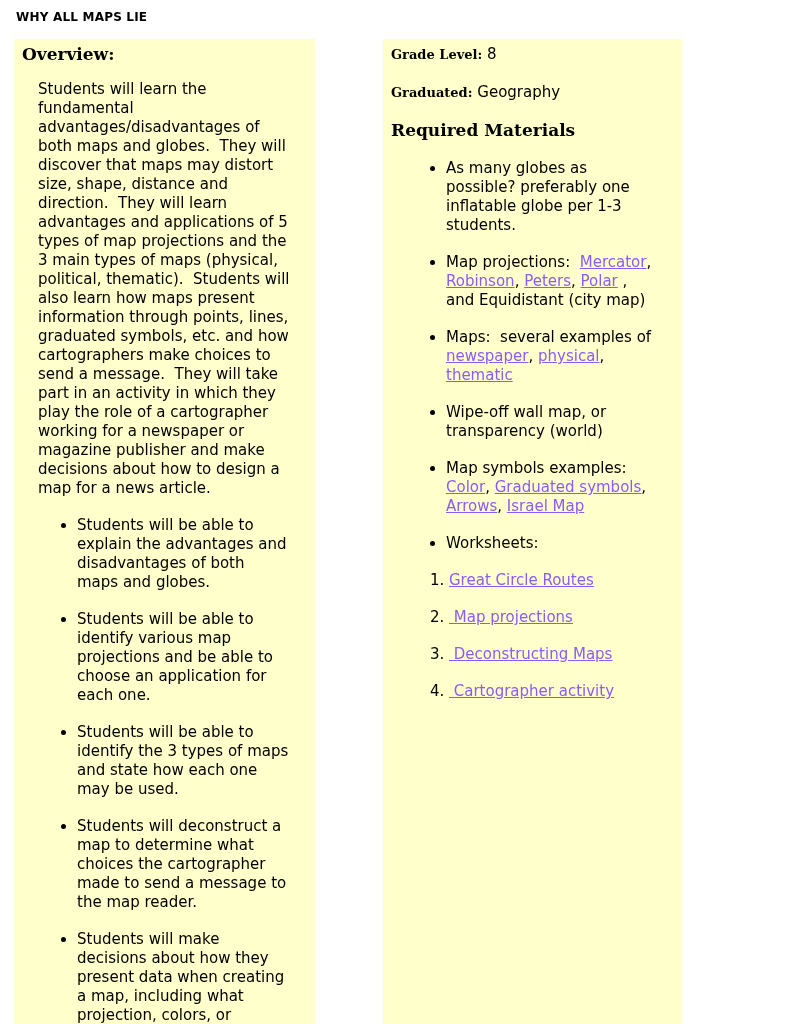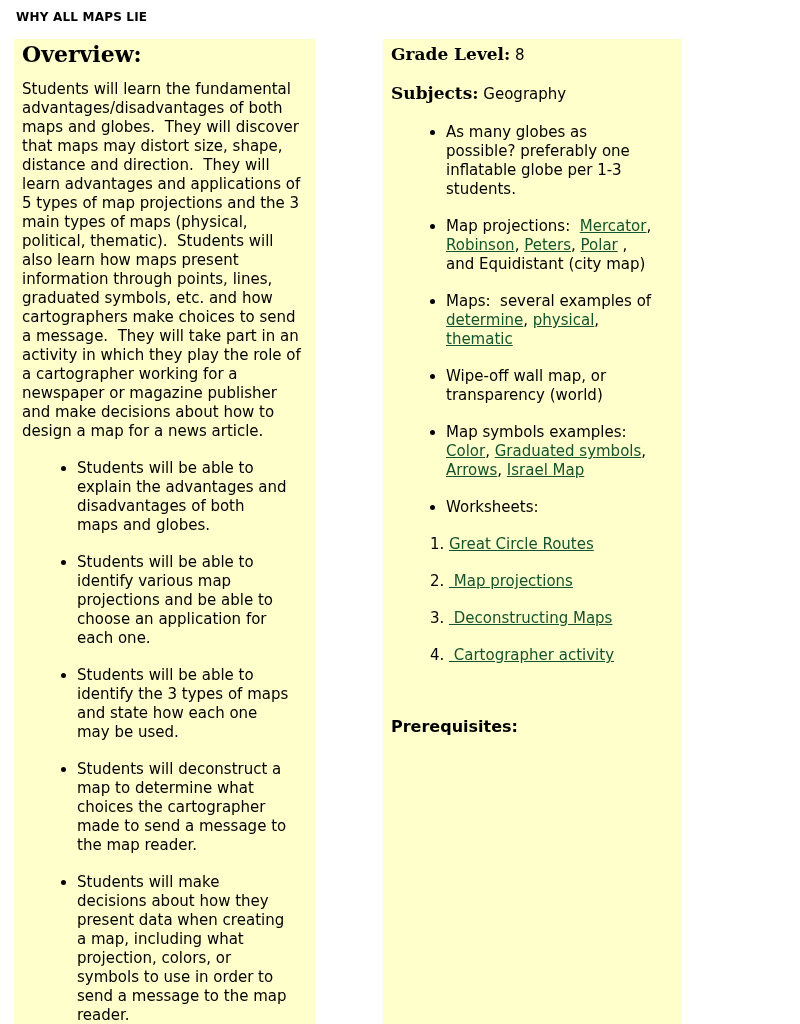--- a/index.html
+++ b/index.html
@@ -16,34 +16,34 @@
   .cols { display: flex; align-items: stretch; margin-top: 13px; height: 985px; }
   .box {
     background: #ffffcc; box-sizing: border-box;
     padding: 4px 8px; overflow: hidden;
   }
   .box.left  { width: 301px; margin-left: 14px; flex: none; }
   .colgap    { width: 68px; flex: none; }
   .box.right { width: 299px; flex: none; }
   .serif {
     font-family: "DejaVu Serif", serif;
-    font-size: 22px; line-height: 21px; font-weight: bold;
+    font-size: 17px; line-height: 21px; font-weight: bold;
     margin: 1px 0 15px 0;
   }
-  p { margin: 15px 0; }
+  p { margin: 15px 16px; }
   .row { margin: 17px 0; line-height: 21px; }
   .row.first { margin-top: 1px; }
   .serif-label {
     font-family: "DejaVu Serif", serif;
-    font-size: 17px; font-weight: bold;
+    font-size: 13px; font-weight: bold;
   }
   ul { margin: 15px 0; padding-left: 37px; }
   ol { margin: 14px 0 0 0; padding-left: 40px; }
   li { margin: 18px; }
-  a.lnk { color: #14532d; cursor: pointer; }
+  a.lnk { color: #8b5cf6; cursor: pointer; }
   .prereq-h { font-weight: bold; font-size: 16px; margin: 52px 0 15px 0; }
   .opt-h { margin-top: 15px; }
 </style>
 </head>
 <body>
 
 <h1 class="page-title">WHY ALL MAPS LIE</h1>
 
 <div class="cols">
 
@@ -60,33 +60,33 @@
   </div>
 
   <div class="colgap"></div>
 
   <div class="box right">
     <p class="row first">
       <b class="serif-label">Grade Level:</b>
       <span>8</span>
     </p>
     <p class="row">
-      <b class="serif-label">Subjects:</b>
+      <b class="serif-label">Graduated:</b>
       <span>Geography</span>
     </p>
+    <h3 class="serif">Required Materials</h3>
     <ul>
         <li><span>As many globes as possible? preferably one inflatable globe per 1-3 students.</span></li>
         <li><span>Map projections:&nbsp; </span><a class="lnk" href="#">Mercator</a><span>, </span><a class="lnk" href="#">Robinson</a><span>, </span><a class="lnk" href="#">Peters</a><span>, </span><a class="lnk" href="#">Polar</a><span> , and Equidistant (city map)</span></li>
-        <li><span>Maps:&nbsp; several examples of </span><a class="lnk" href="#">determine</a><span>, </span><a class="lnk" href="#">physical</a><span>, </span><a class="lnk" href="#">thematic</a></li>
+        <li><span>Maps:&nbsp; several examples of </span><a class="lnk" href="#">newspaper</a><span>, </span><a class="lnk" href="#">physical</a><span>, </span><a class="lnk" href="#">thematic</a></li>
         <li><span>Wipe-off wall map, or transparency (world)</span></li>
         <li><span>Map symbols examples: </span><a class="lnk" href="#">Color</a><span>, </span><a class="lnk" href="#">Graduated symbols</a><span>, </span><a class="lnk" href="#">Arrows</a><span>, </span><a class="lnk" href="#">Israel Map</a></li>
         <li><span>Worksheets:</span></li>
       </ul>
     <ol>
         <li><a class="lnk" href="#">Great Circle Routes</a></li>
         <li><a class="lnk" href="#">&nbsp;Map projections</a></li>
         <li><a class="lnk" href="#">&nbsp;Deconstructing Maps</a></li>
         <li><a class="lnk" href="#">&nbsp;Cartographer activity</a></li>
       </ol>
-    <p class="prereq-h">Prerequisites:</p>
   </div>
 
 </div>
 
 </body></html>

